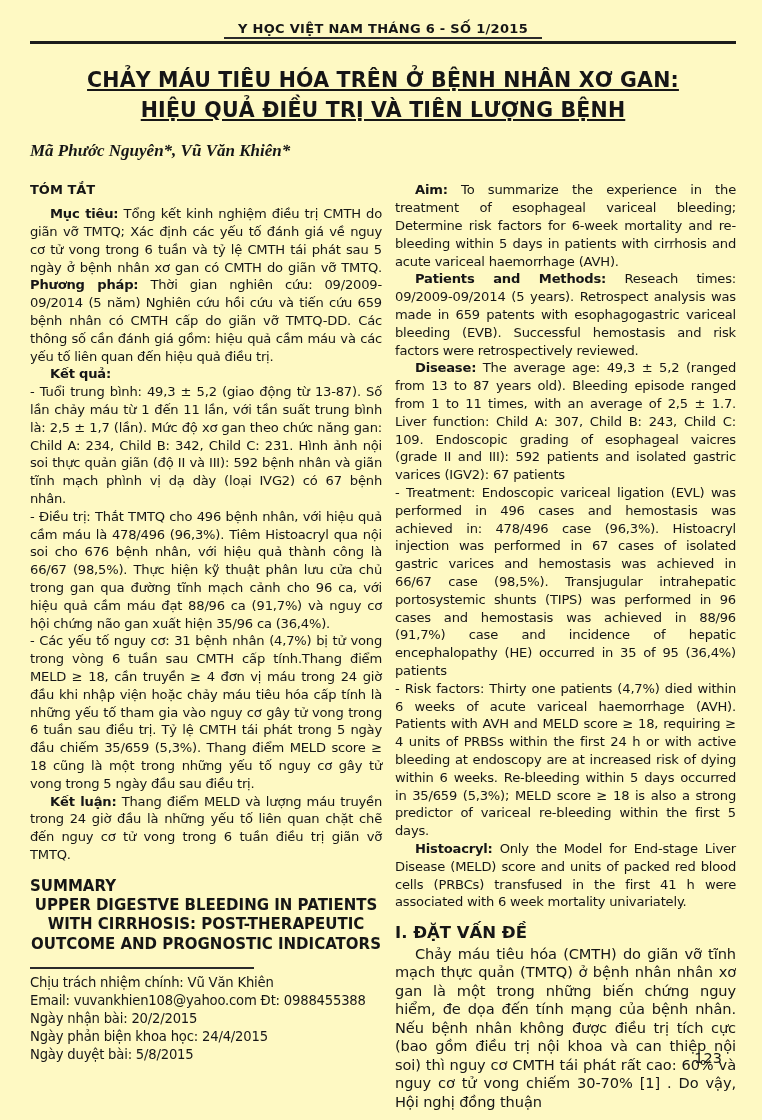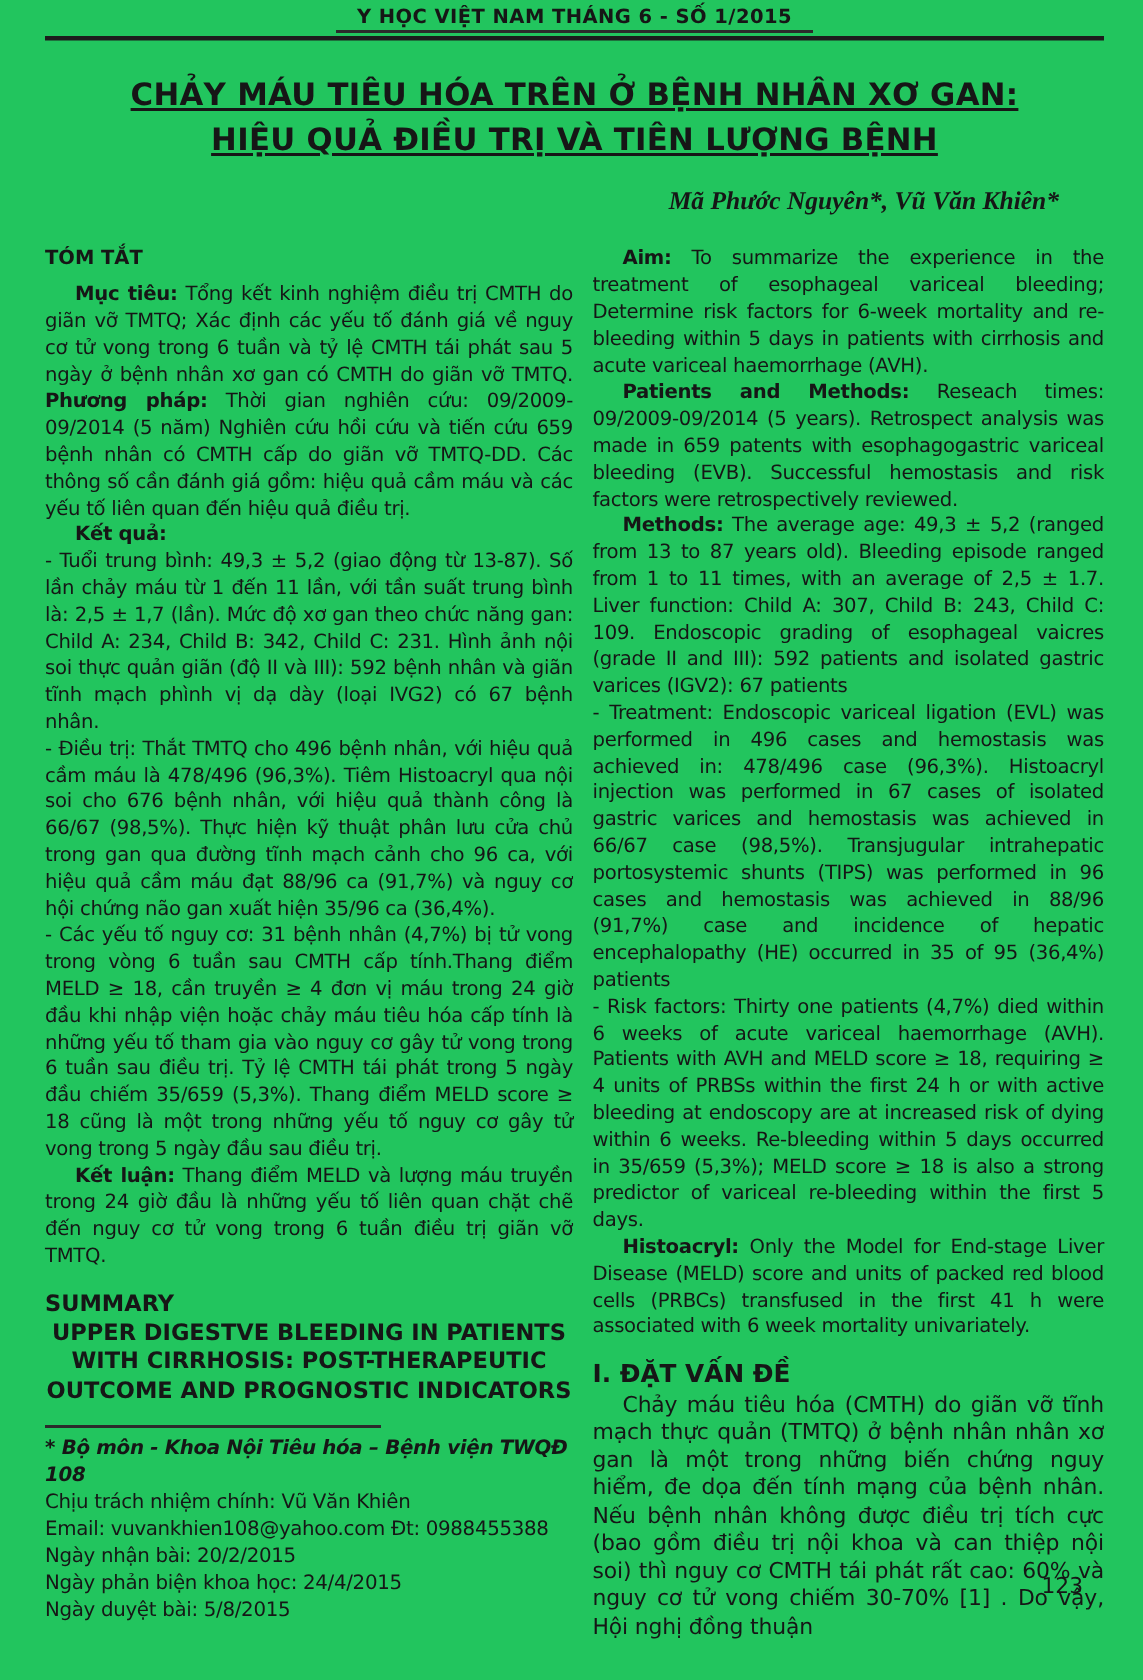--- a/index.html
+++ b/index.html
@@ -1,34 +1,34 @@
 <!DOCTYPE html>
 <html lang="vi"><head>
 <meta charset="utf-8">
 <style>
   * { margin:0; padding:0; box-sizing:border-box; }
   html,body { width:762px; height:1120px; }
   body { background:#e9e9e7; }
   .page {
     position:relative; width:762px; height:1120px; overflow:hidden;
-    background:#22c55e; color:#161616;
+    background:#fef9c3; color:#161616;
     font-family:"DejaVu Sans", sans-serif;
-    padding:0 26px 0 30px;
+    padding:18px 26px 0 30px;
   }
   
   .journal-header { text-align:center; }
   .journal-title {
     display:inline-block; font-size:13px; font-weight:bold; letter-spacing:.3px;
     padding:0 14px 1px; border-bottom:2px solid #2b2b2b;
   }
   .header-rule { height:3px; background:#1c1c1c; margin-top:2px; }
   
   .article-title { margin-top:22px; text-align:center; font-weight:bold; font-size:20.5px; line-height:1.45; letter-spacing:.2px;text-decoration:underline; }
   .authors {
-    margin-top:16px; padding-right:30px; text-align:right;
+    margin-top:16px; padding-right:30px; text-align:left;
     font-family:"Liberation Serif", serif; font-style:italic; font-weight:bold; font-size:17px;
   }
   
   .columns { display:flex; gap:13px; margin-top:20px; }
   .col { text-align:justify; font-size:13.1px; line-height:17.8px; letter-spacing:-.2px; }
   .col-left  { width:352px; }
   .col-right { width:341px; }
   .para { margin:0; }
   .ind { text-indent:20px; }
   .h-abstract { font-size:13px; font-weight:bold; margin-bottom:6px; letter-spacing:0; }
@@ -74,35 +74,34 @@
       <p class="para">- Điều trị: Thắt TMTQ cho 496 bệnh nhân, với hiệu quả cầm máu là 478/496 (96,3%). Tiêm Histoacryl qua nội soi cho 676 bệnh nhân, với hiệu quả thành công là 66/67 (98,5%). Thực hiện kỹ thuật phân lưu cửa chủ trong gan qua đường tĩnh mạch cảnh cho 96 ca, với hiệu quả cầm máu đạt 88/96 ca (91,7%) và nguy cơ hội chứng não gan xuất hiện 35/96 ca (36,4%).</p>
       <p class="para">- Các yếu tố nguy cơ: 31 bệnh nhân (4,7%) bị tử vong trong vòng 6 tuần sau CMTH cấp tính.Thang điểm MELD ≥ 18, cần truyền ≥ 4 đơn vị máu trong 24 giờ đầu khi nhập viện hoặc chảy máu tiêu hóa cấp tính là những yếu tố tham gia vào nguy cơ gây tử vong trong 6 tuần sau điều trị. Tỷ lệ CMTH tái phát trong 5 ngày đầu chiếm 35/659 (5,3%). Thang điểm MELD score ≥ 18 cũng là một trong những yếu tố nguy cơ gây tử vong trong 5 ngày đầu sau điều trị.</p>
 
       <p class="para ind"><b>Kết luận:</b><span> Thang điểm MELD và lượng máu truyền trong 24 giờ đầu là những yếu tố liên quan chặt chẽ đến nguy cơ tử vong trong 6 tuần điều trị giãn vỡ TMTQ.</span></p>
 
       <div class="h-summary">SUMMARY</div>
       <div class="summary-title">UPPER DIGESTVE BLEEDING IN PATIENTS WITH CIRRHOSIS: POST-THERAPEUTIC OUTCOME AND PROGNOSTIC INDICATORS</div>
 
       <div class="footnote-rule"></div>
       <div class="footnote">
-        <div class="aff">* Bộ môn - Khoa Nội Tiêu hóa – Bệnh viện TWQĐ 108</div>
         <div>Chịu trách nhiệm chính: Vũ Văn Khiên</div>
         <div>Email: vuvankhien108@yahoo.com Đt: 0988455388</div>
         <div>Ngày nhận bài: 20/2/2015</div>
         <div>Ngày phản biện khoa học: 24/4/2015</div>
         <div>Ngày duyệt bài: 5/8/2015</div>
       </div>
     </div>
 
     <div class="col col-right">
       <p class="para ind"><b>Aim:</b><span> To summarize the experience in the treatment of esophageal variceal bleeding; Determine risk factors for 6-week mortality and re-bleeding within 5 days in patients with cirrhosis and acute variceal haemorrhage (AVH).</span></p>
 
       <p class="para ind"><b>Patients and Methods:</b><span> Reseach times: 09/2009-09/2014 (5 years). Retrospect analysis was made in 659 patents with esophagogastric variceal bleeding (EVB). Successful hemostasis and risk factors were retrospectively reviewed.</span></p>
 
-      <p class="para ind"><b>Methods:</b><span> The average age: 49,3 ± 5,2 (ranged from 13 to 87 years old). Bleeding episode ranged from 1 to 11 times, with an average of 2,5 ± 1.7. Liver function: Child A: 307, Child B: 243, Child C: 109. Endoscopic grading of esophageal vaicres (grade II and III): 592 patients and isolated gastric varices (IGV2): 67 patients</span></p>
+      <p class="para ind"><b>Disease:</b><span> The average age: 49,3 ± 5,2 (ranged from 13 to 87 years old). Bleeding episode ranged from 1 to 11 times, with an average of 2,5 ± 1.7. Liver function: Child A: 307, Child B: 243, Child C: 109. Endoscopic grading of esophageal vaicres (grade II and III): 592 patients and isolated gastric varices (IGV2): 67 patients</span></p>
 
       <p class="para">- Treatment: Endoscopic variceal ligation (EVL) was performed in 496 cases and hemostasis was achieved in: 478/496 case (96,3%). Histoacryl injection was performed in 67 cases of isolated gastric varices and hemostasis was achieved in 66/67 case (98,5%). Transjugular intrahepatic portosystemic shunts (TIPS) was performed in 96 cases and hemostasis was achieved in 88/96 (91,7%) case and incidence of hepatic encephalopathy (HE) occurred in 35 of 95 (36,4%) patients</p>
       <p class="para">- Risk factors: Thirty one patients (4,7%) died within 6 weeks of acute variceal haemorrhage (AVH). Patients with AVH and MELD score ≥ 18, requiring ≥ 4 units of PRBSs within the first 24 h or with active bleeding at endoscopy are at increased risk of dying within 6 weeks. Re-bleeding within 5 days occurred in 35/659 (5,3%); MELD score ≥ 18 is also a strong predictor of variceal re-bleeding within the first 5 days.</p>
 
       <p class="para ind"><b>Histoacryl:</b><span> Only the Model for End-stage Liver Disease (MELD) score and units of packed red blood cells (PRBCs) transfused in the first 41 h were associated with 6 week mortality univariately.</span></p>
 
       <div class="h-section">I. ĐẶT VẤN ĐỀ</div>
       <p class="para ind intro-text">Chảy máu tiêu hóa (CMTH) do giãn vỡ tĩnh mạch thực quản (TMTQ) ở bệnh nhân nhân xơ gan là một trong những biến chứng nguy hiểm, đe dọa đến tính mạng của bệnh nhân. Nếu bệnh nhân không được điều trị tích cực (bao gồm điều trị nội khoa và can thiệp nội soi) thì nguy cơ CMTH tái phát rất cao: 60% và nguy cơ tử vong chiếm 30-70% [1] . Do vậy, Hội nghị đồng thuận</p>
     </div>
 

